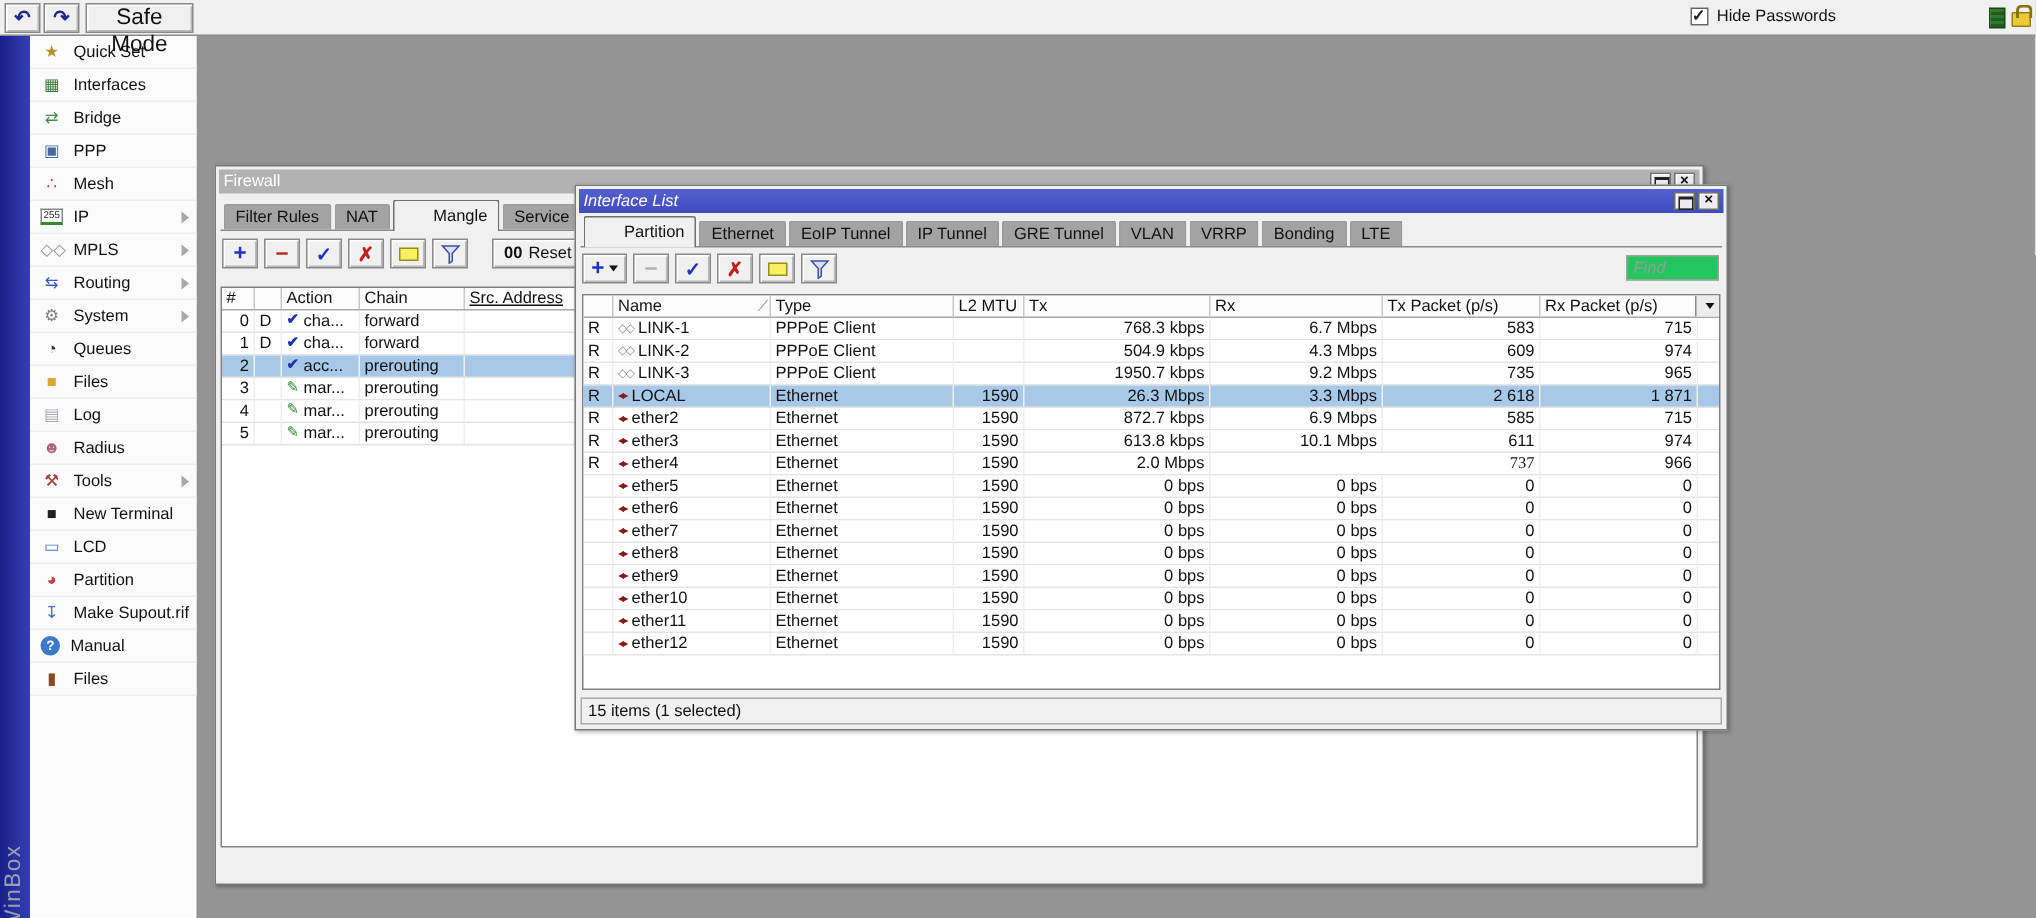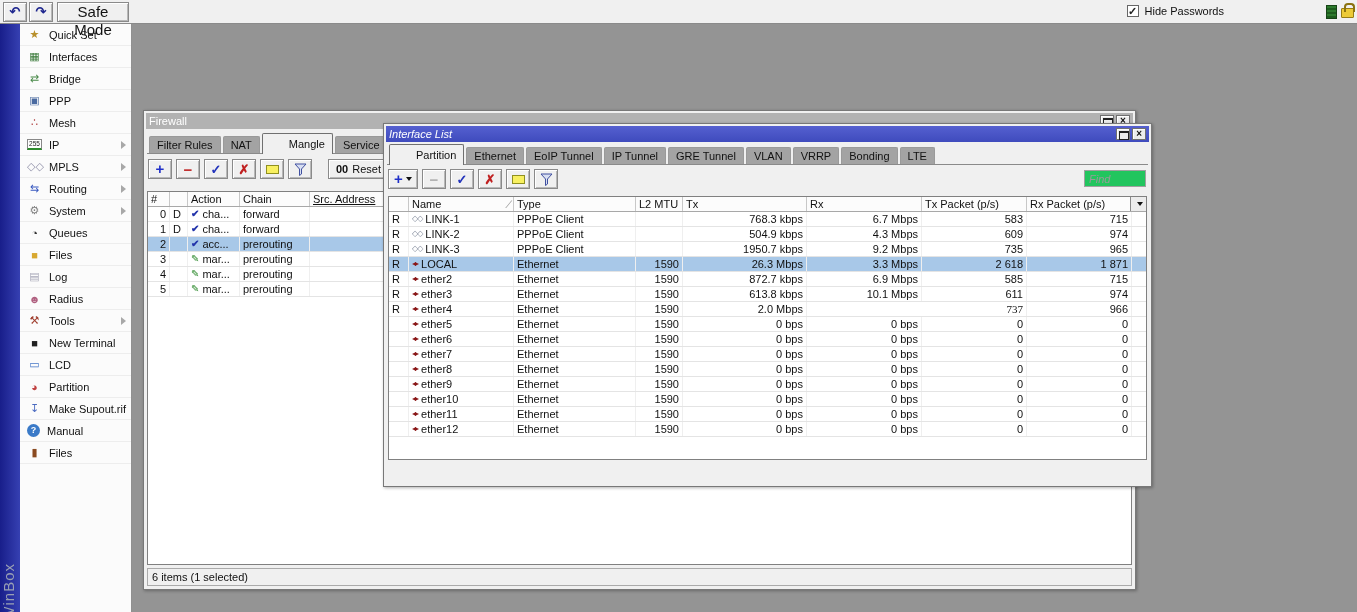--- a/index.html
+++ b/index.html
@@ -321,21 +321,20 @@
             <div class="td" style="width: 52px;">
               <span class="ac-pencil">✎</span>
               <span>mar...</span>
             </div>
             <div class="td" style="width: 70px;">prerouting</div>
             <div class="td" style="width: 74px;"></div>
             <div class="td" style="width: 740px; border-right: none;"></div>
           </div>
         </div>
     </div>
-    <div class="statusbar">6 items (1 selected)</div>
   </div>
 
   <div class="window il">
     <div class="titlebar active">
       <span>Interface List</span>
       <span class="spacer"></span>
       <span class="wbtn max"></span>
       <span class="wbtn close">×</span>
     </div>
     <div class="tabs">
@@ -578,15 +577,16 @@
             </div>
             <div class="td" style="width: 122px;">Ethernet</div>
             <div class="td num" style="width: 47px;">1590</div>
             <div class="td num" style="width: 124px;">0 bps</div>
             <div class="td num" style="width: 115px;">0 bps</div>
             <div class="td num" style="width: 105px;">0</div>
             <div class="td num" style="width: 105px;">0</div>
           </div>
         </div>
     </div>
+    <div class="statusbar">15 items (1 selected)</div>
   </div>
 
 </div>
 
 </body></html>

